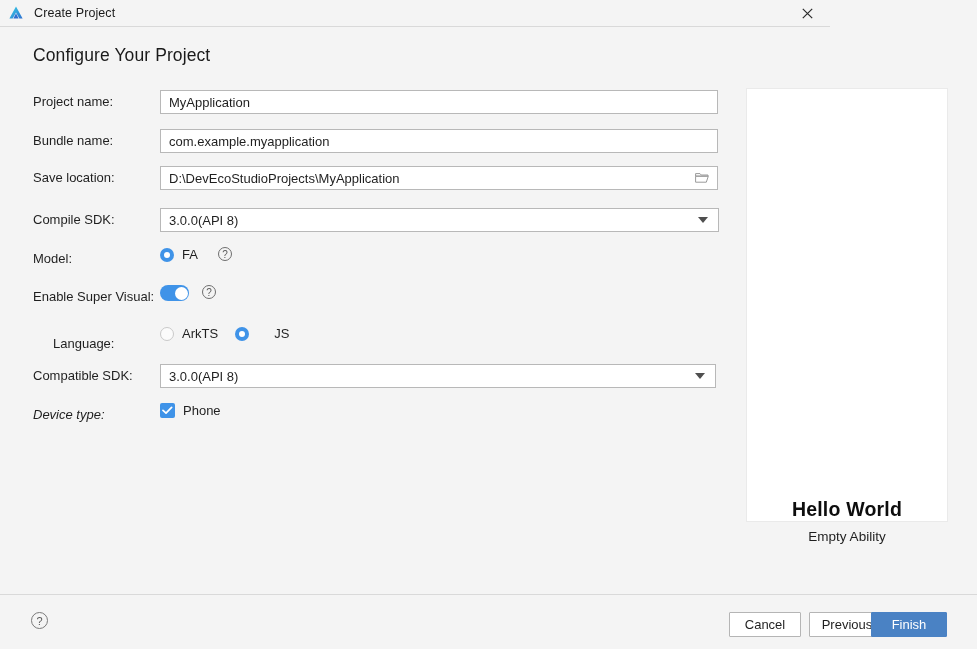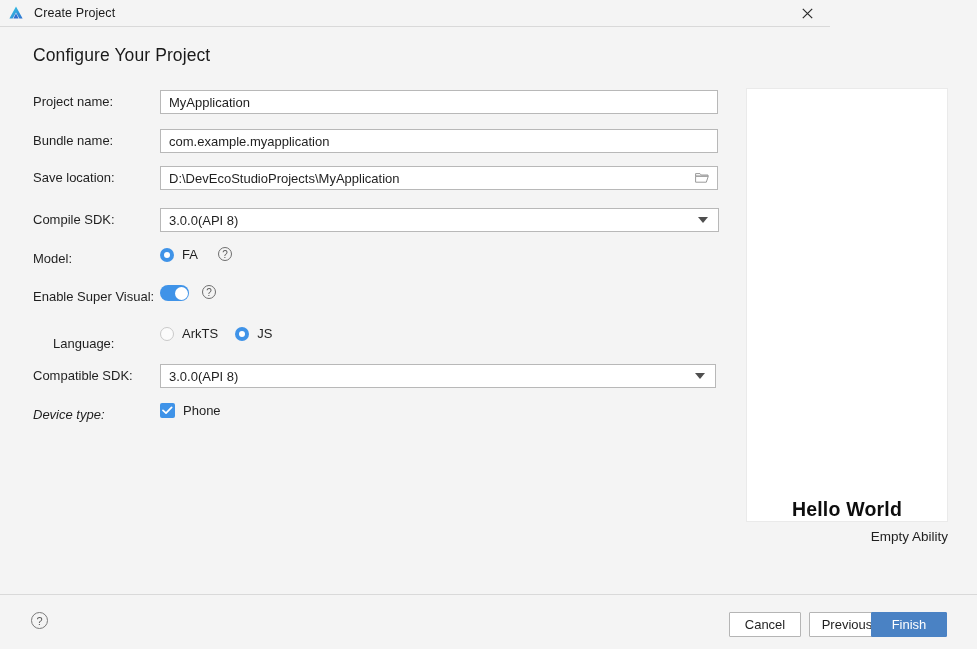--- a/index.html
+++ b/index.html
@@ -183,21 +183,21 @@
   .preview-hello {
     font-size: 19.5px;
     font-weight: bold;
     color: #0d0d0d;
     letter-spacing: .2px;
   }
   .preview-caption {
     position: absolute;
     left: 746px; top: 502px;
     width: 202px;
-    text-align: right;
+    text-align: center;
     font-size: 13.5px;
     color: #1f1f1f;
   }
 
   
   .footer {
     position: absolute;
     left: 0; top: 594px;
     width: 977px; height: 55px;
     background: #f4f4f4;
@@ -326,21 +326,21 @@
       </div>
     </div>
 
     <div class="row" style="top:299px;">
       <div class="row-label" style="top:10px;margin-left:20px;">Language:</div>
       <div class="ctrl-group" style="top:0; height:24px;">
         <div class="radio-wrap">
           <span class="radio off"></span>
           <span class="radio-label">ArkTS</span>
         </div>
-        <div class="radio-wrap" style="margin-left:17px;">
+        <div class="radio-wrap" style="margin-left:17px;gap:17px;">
           <span class="radio on"></span>
           <span class="radio-label">JS</span>
         </div>
       </div>
     </div>
 
     <div class="row" style="top:337px;">
       <div class="row-label" style="top:4px;">Compatible SDK:</div>
       <div class="field combo-2" style="top:0;">
         <span class="value">3.0.0(API 8)</span>

